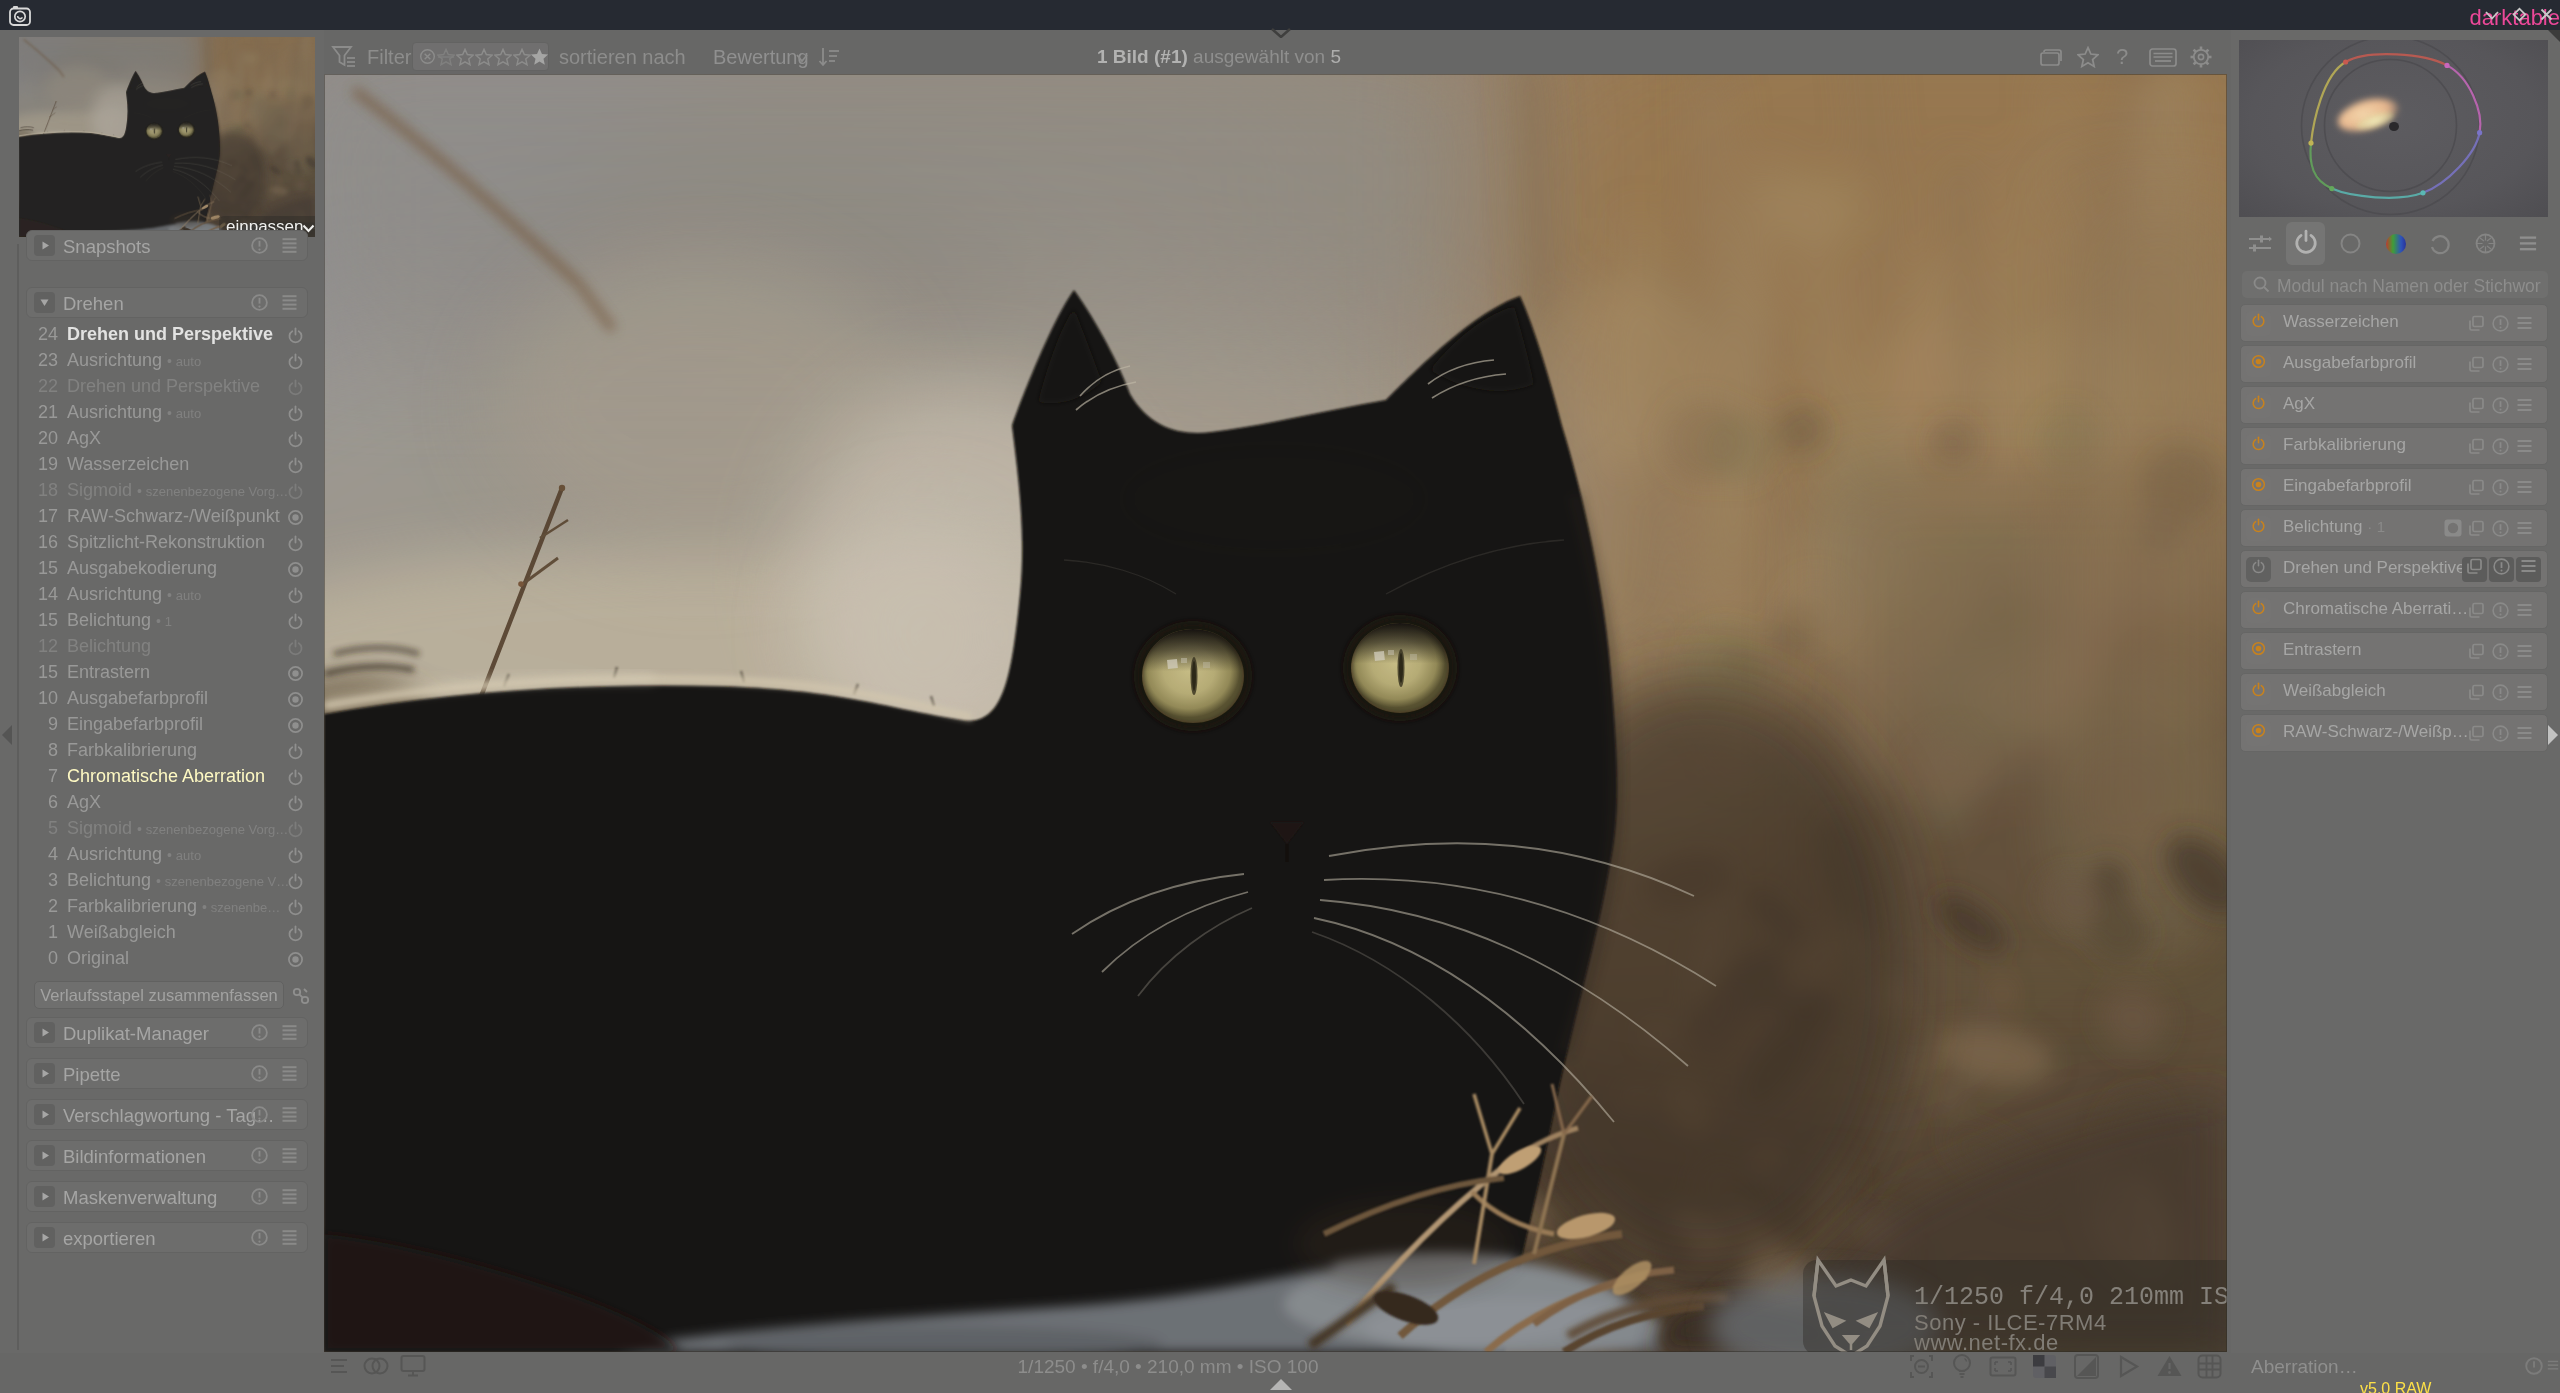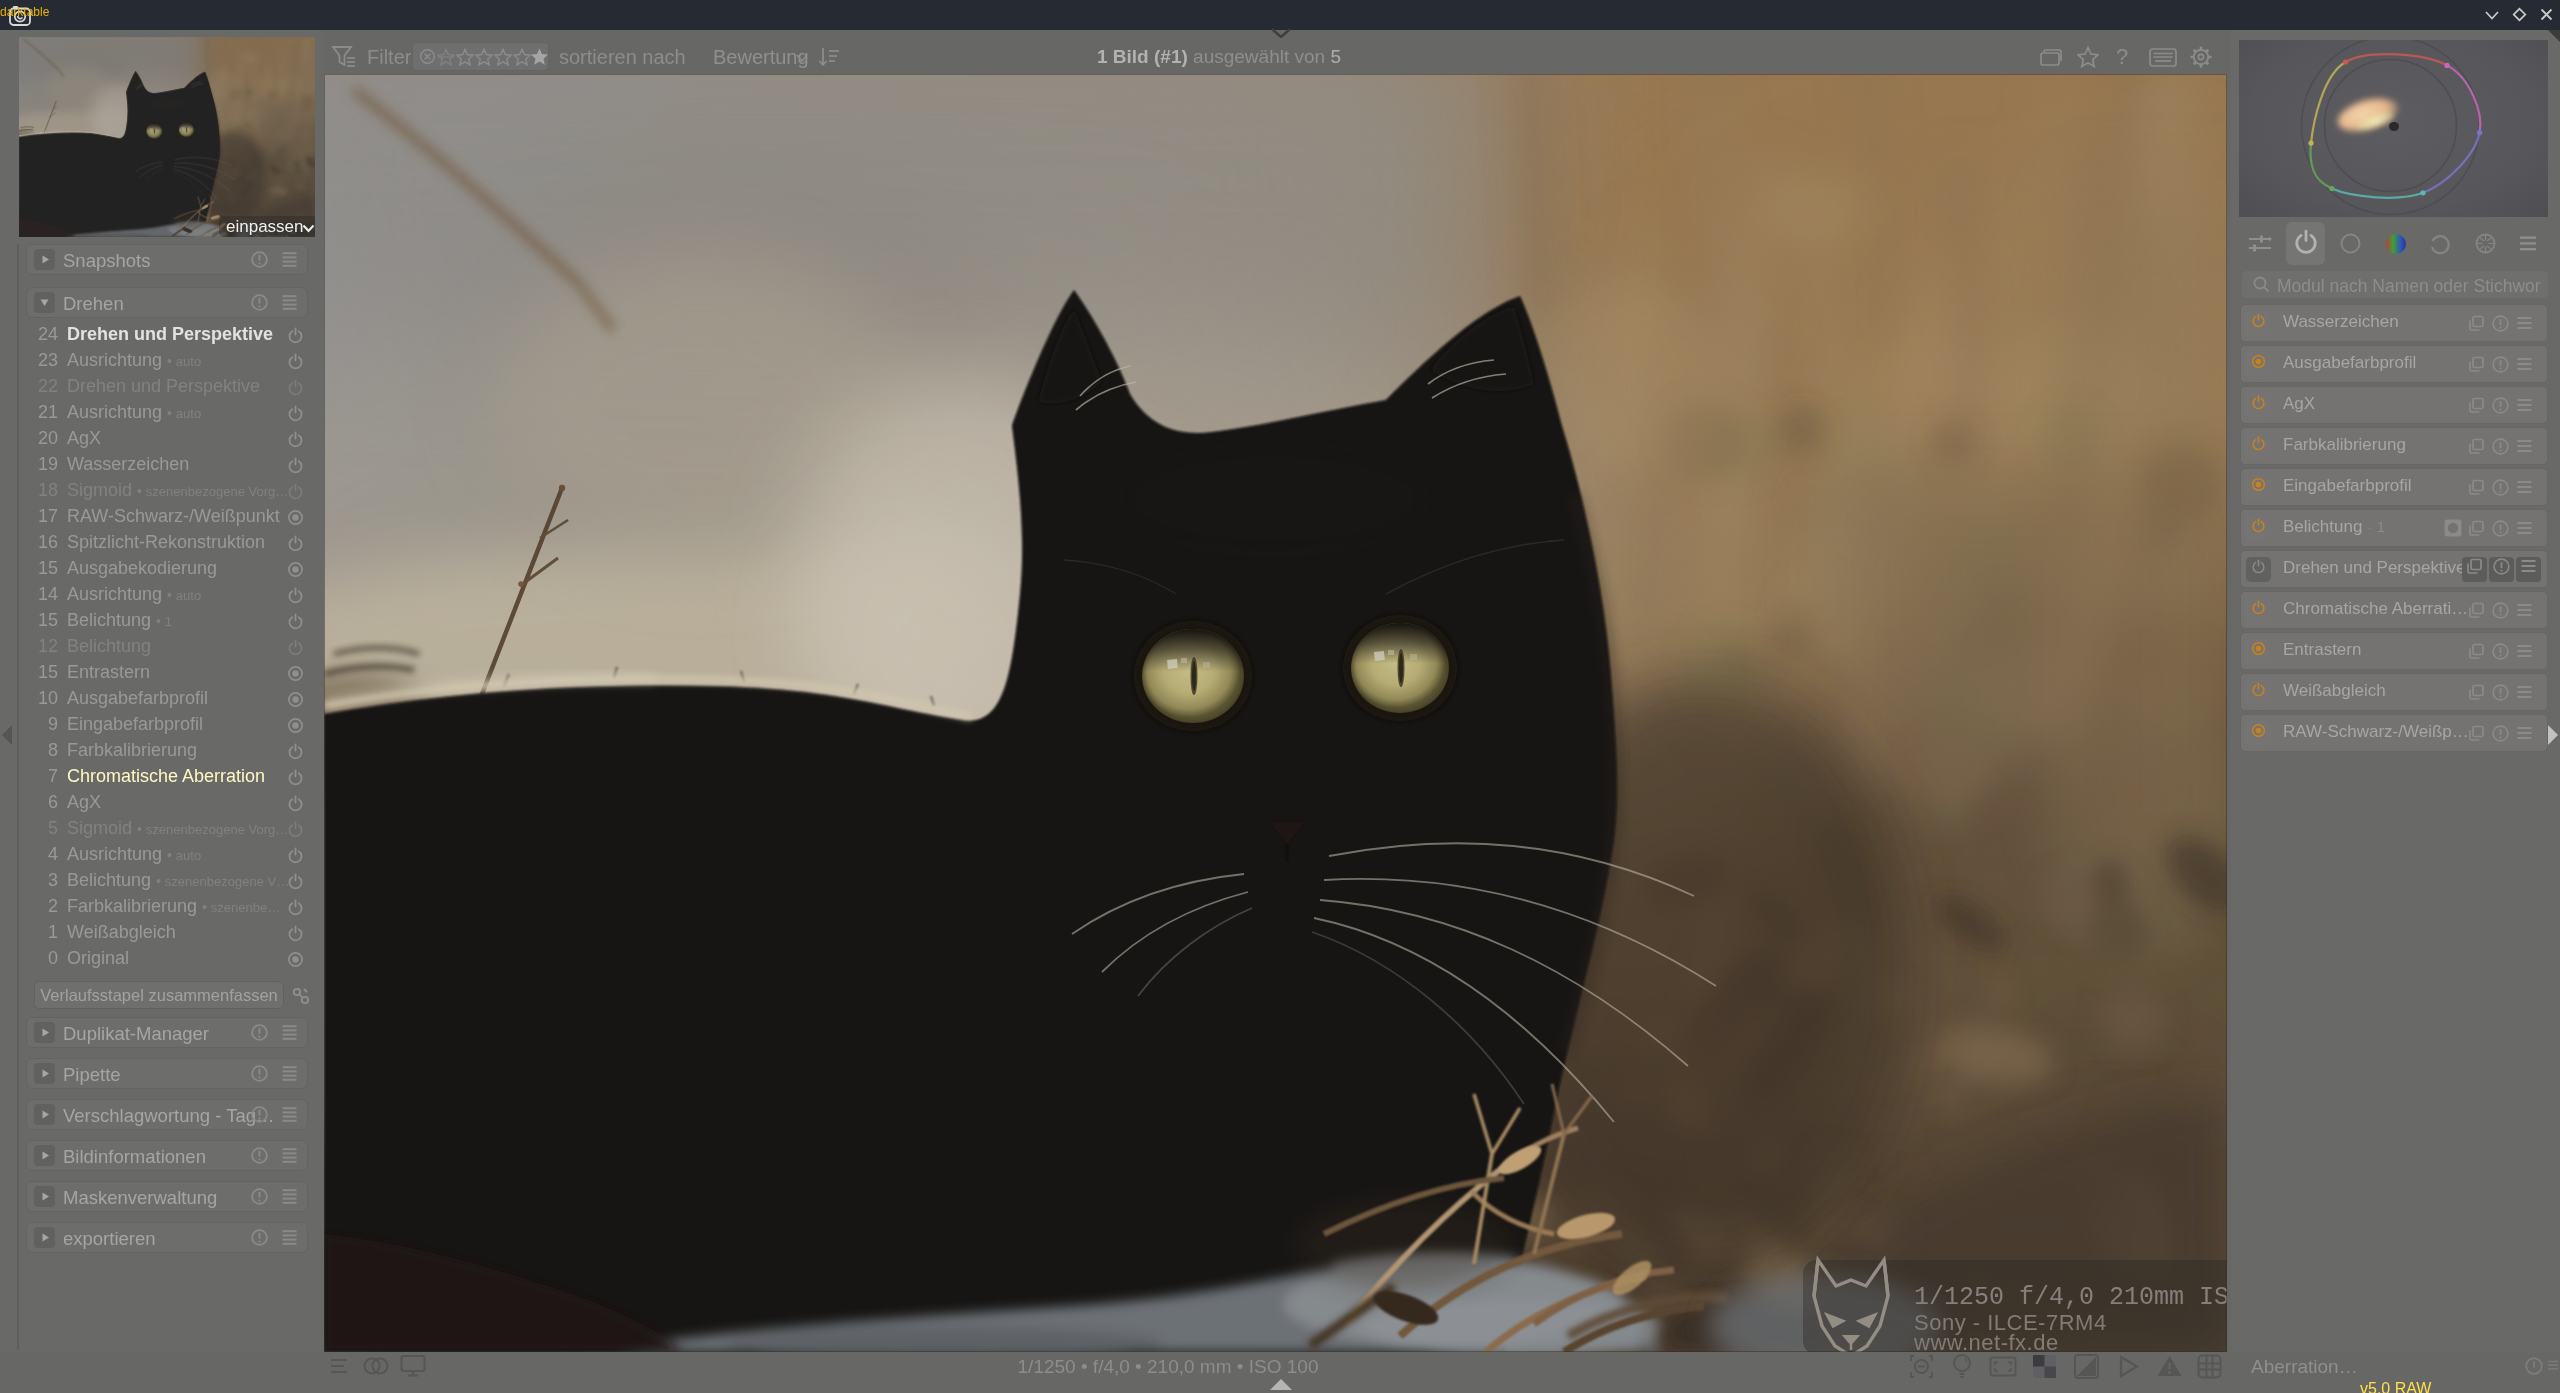--- a/index.html
+++ b/index.html
@@ -1,19 +1,19 @@
 <!DOCTYPE html>
 <html><head><meta charset="utf-8">
 <style>
 *{margin:0;padding:0;box-sizing:border-box}
 html,body{width:2560px;height:1393px;overflow:hidden;background:#676766;font-family:"Liberation Sans",sans-serif}
 .abs{position:absolute}
 #stage{position:relative;width:2560px;height:1393px}
 #titlebar{position:absolute;left:0;top:0;width:2560px;height:30px;background:#262a32}
-#titlebar .title{position:absolute;left:0;right:0;top:5px;text-align:left;font-size:12px;color:#eab308}
+#titlebar .title{position:absolute;left:0;right:0;top:5px;text-align:right;font-size:22px;color:#ec4899}
 .panelL{position:absolute;left:0;top:30px;width:324px;height:1323px;background:#696968}
 .panelR{position:absolute;left:2231px;top:30px;width:329px;height:1323px;background:#696968}
 #bottombar{position:absolute;left:0;top:1353px;width:2560px;height:40px;background:#676766}
 .hdr{position:absolute;left:26px;width:282px;height:31px;background:#6d6d6c;border:1px solid #636362;border-radius:6px}
 .hdr .arr{position:absolute;left:7px;top:4px;width:21px;height:21px;background:#616160;border-radius:4px}
 .hdr .lbl{position:absolute;left:36px;top:5px;font-size:18.5px;color:#a5a5a4;white-space:nowrap}
 .hdr .ic1{position:absolute;right:38px;top:5px}
 .hdr .ic2{position:absolute;right:8px;top:5px}
 .hrow{position:absolute;left:26px;width:282px;height:26px;font-size:18px;color:#999998;white-space:nowrap}
 .hrow .num{position:absolute;left:0;width:32px;text-align:right}
@@ -735,21 +735,21 @@
 <text x="1590" y="1256" style="font-family:'Liberation Sans',sans-serif;font-size:22px;letter-spacing:0.5px" fill="#807c75">Sony - ILCE-7RM4</text>
 <text x="1590" y="1276" style="font-family:'Liberation Sans',sans-serif;font-size:22px;letter-spacing:0.5px" fill="#807c75">www.net-fx.de</text>
 </g>
     </svg>
 <div class="abs" style="left:19px;top:37px;width:296px;height:200px;background:rgba(75,75,74,0.25)"></div>
 <div class="abs" style="left:219px;top:216px;width:96px;height:21px;background:rgba(40,40,38,0.38);border-radius:5px 0 0 5px"></div>
 <div class="abs" style="left:226px;top:217px;font-size:17px;color:#f0f0ee;text-shadow:0 1px 3px rgba(40,40,40,.6)">einpassen</div>
 <svg class="abs" style="left:302px;top:224px" width="13" height="9" viewBox="0 0 13 9">
       <path d="M1.5 1.5 L6.5 7 L11.5 1.5" stroke="#f0f0ee" stroke-width="2" fill="none"></path>
     </svg>
-<div class="hdr" style="top:244px">
+<div class="hdr" style="top:230px">
 <div class="arr"><svg width="11" height="11" viewBox="0 0 11 11" style="margin:5px 0 0 6px">
           <path d="M2.5 1.5 L9 5.5 L2.5 9.5 Z" fill="#a6a6a5"></path>
         </svg></div>
       <div class="lbl">Snapshots</div>
 <div class="ic1"><svg class="icn" width="19" height="19" viewBox="0 0 19 19">
           <circle cx="9.5" cy="9.5" r="7.4" fill="none" stroke="#8a8a89" stroke-width="1.8"></circle>
           <line x1="9.5" y1="4.8" x2="9.5" y2="10.6" stroke="#8a8a89" stroke-width="1.9"></line>
           <circle cx="9.5" cy="13.6" r="1.1" fill="#8a8a89"></circle>
         </svg></div>
       <div class="ic2"><svg class="icn" width="19" height="19" viewBox="0 0 19 19">

